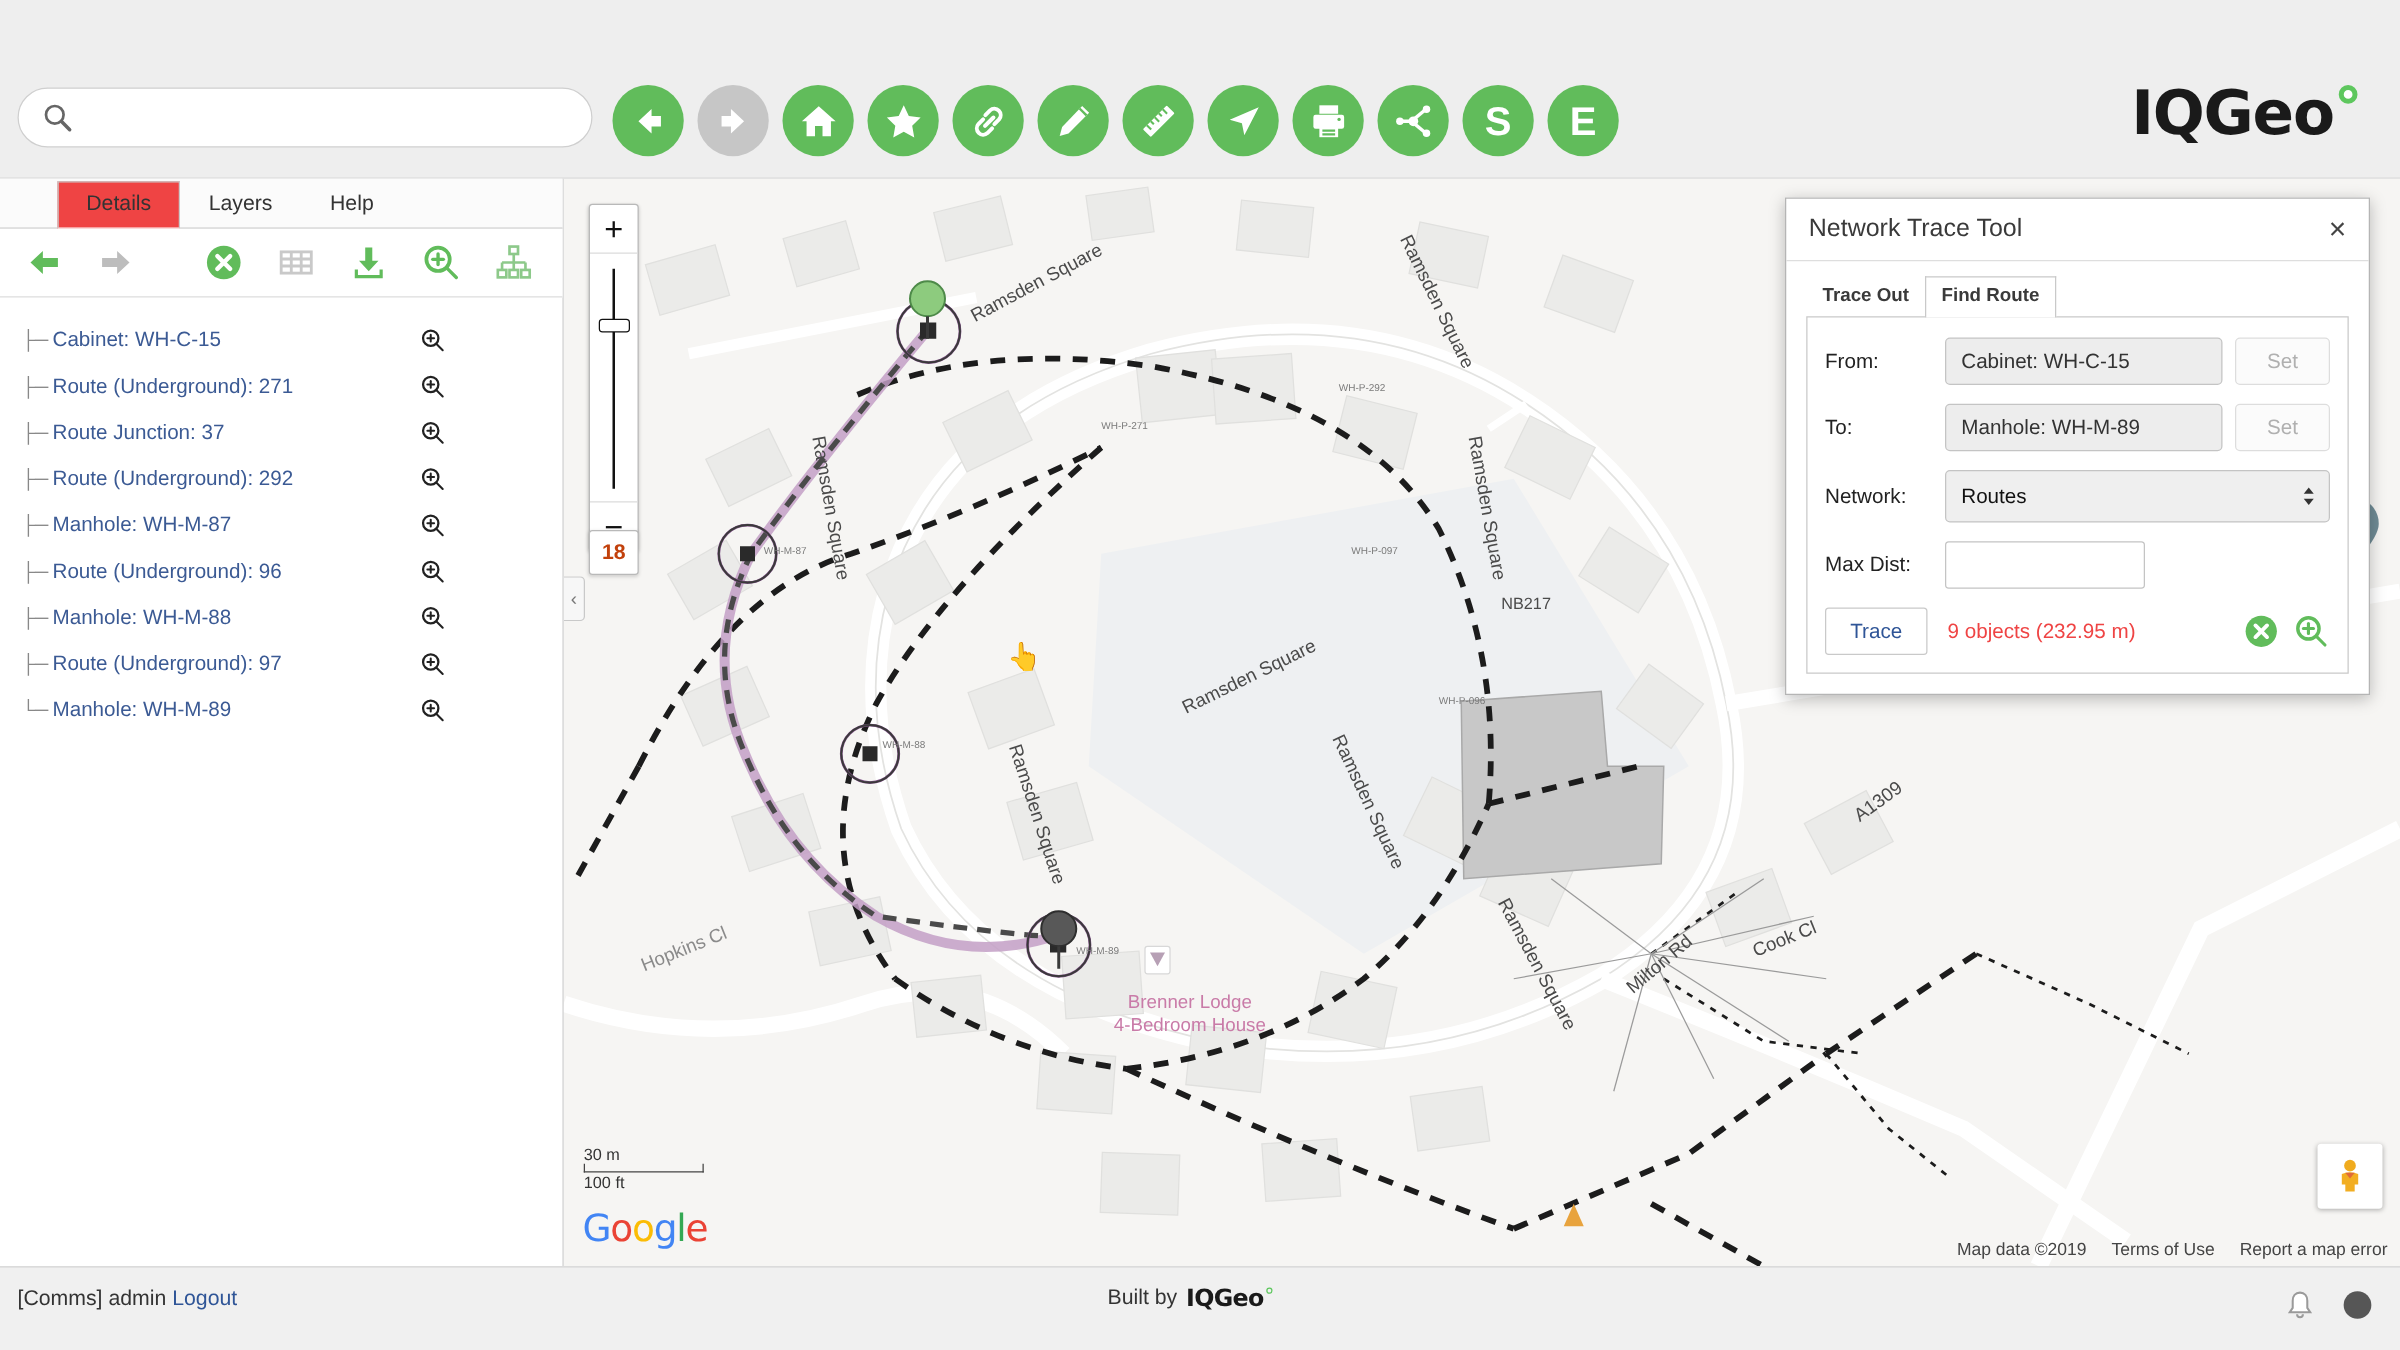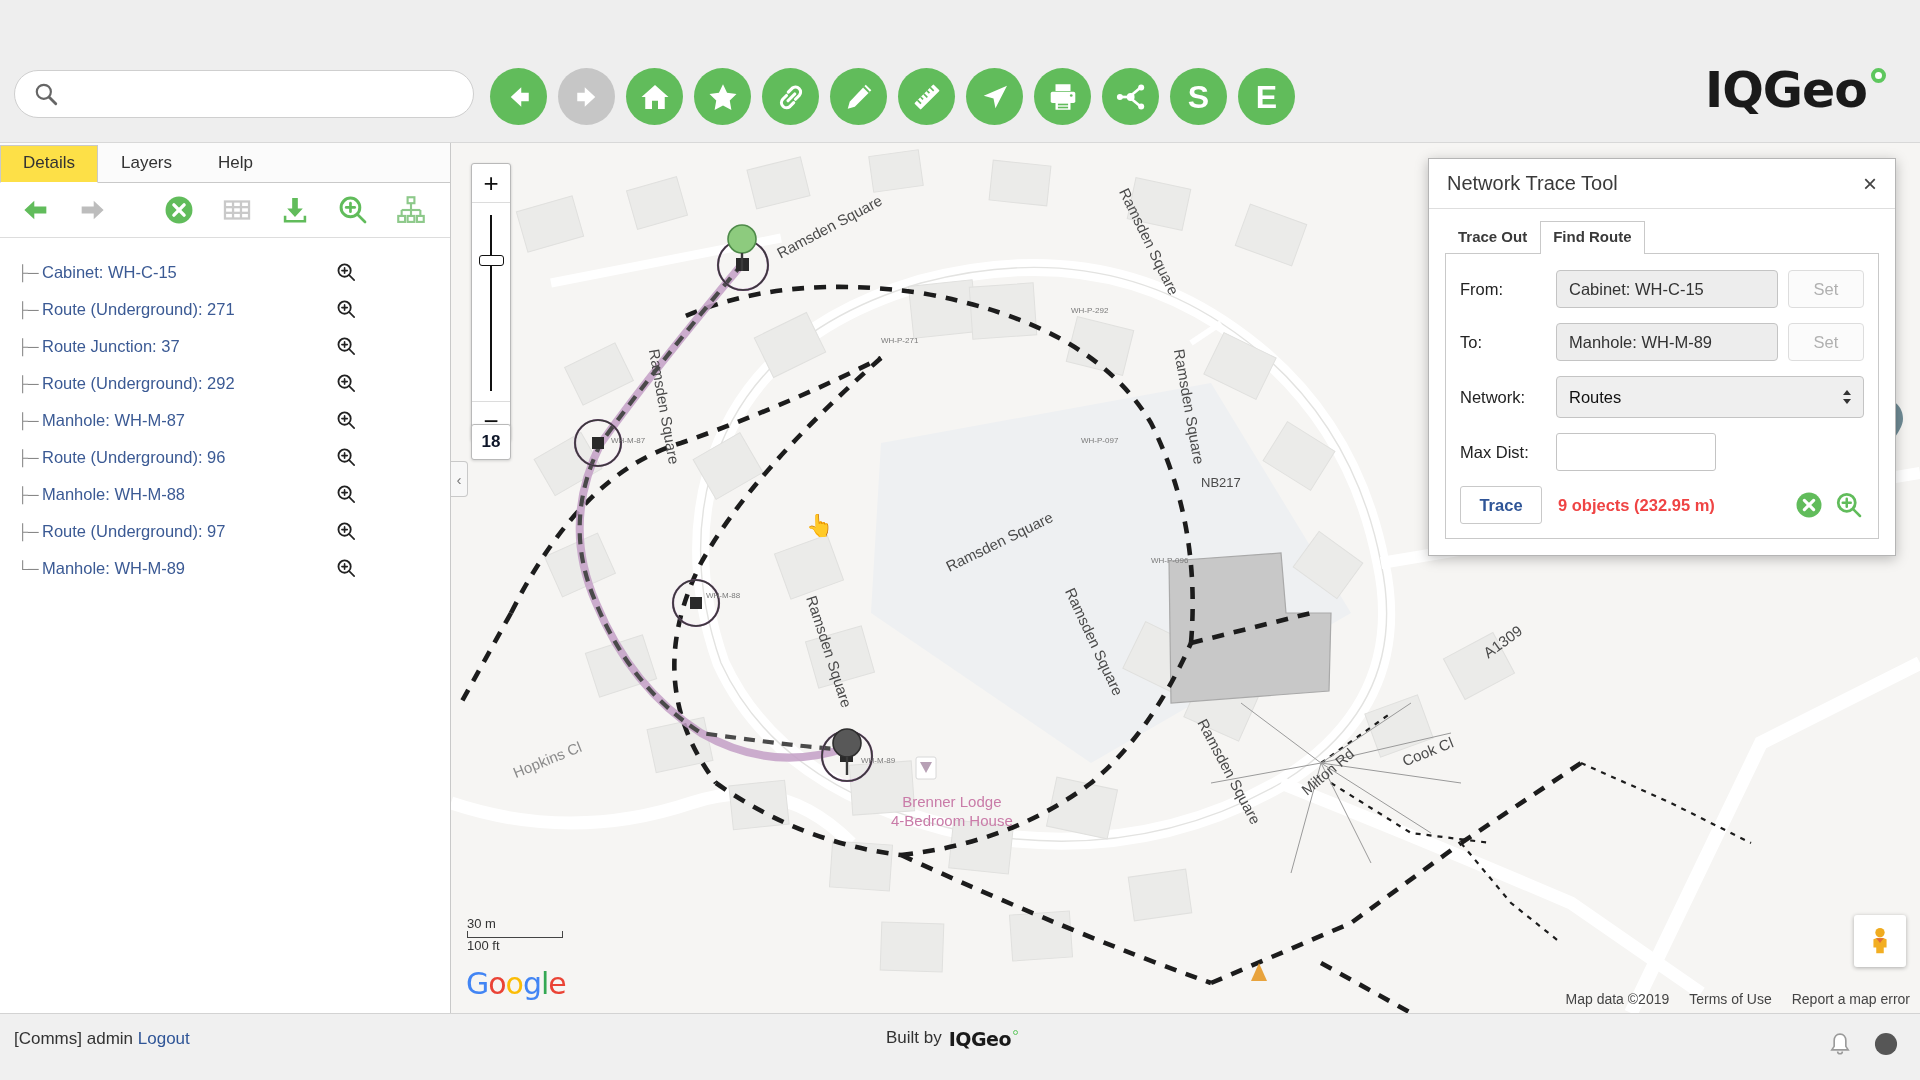--- a/index.html
+++ b/index.html
@@ -74,22 +74,22 @@
     display: flex; height: 40px; align-items: flex-end;
     border-bottom: 1px solid #c9c9c9;
     background: #fbfbfb;
   }
   .tab {
     padding: 7px 22px 9px 22px; font-size: 17px; color: #333;
     cursor: pointer; border: 1px solid transparent; border-bottom: none;
     background: transparent;
   }
   .tab.active {
-    background: #fde047; border-color: #c9c9c9;
-    border-bottom: 1px solid #ffffff; margin-bottom: -1px;
+    background: #ef4444; border-color: #c9c9c9;
+    border-bottom: 1px solid #ffffff; margin-bottom: -1px; margin-left: 46px;
   }
   .panel-toolbar {
     display: flex; align-items: center; height: 55px;
     padding: 0 18px; border-bottom: 1px solid #dddddd;
     background: #ffffff;
   }
   .pt-icon { width: 34px; height: 34px; cursor: pointer; display:block; }
   .pt-gap { width: 52px; }
   .pt-sp { width: 24px; }
 
@@ -138,21 +138,21 @@
   .zoom-handle {
     position: absolute; top: 52px; left: 7px;
     width: 25px; height: 11px; background: #ffffff;
     border: 1.5px solid #111; border-radius: 3px; cursor: grab;
   }
   .zoom-level {
     position: absolute; left: 20px; top: 281px;
     width: 40px; height: 36px; background: #ffffff;
     border: 1px solid #b9b9b9; border-radius: 3px;
     display: flex; align-items: center; justify-content: center;
-    font-size: 17px; font-weight: bold; color: #0f172a;
+    font-size: 17px; font-weight: bold; color: #c2410c;
     box-shadow: 0 1px 3px rgba(0,0,0,.15);
   }
   .panel-collapse {
     position: absolute; left: 0px; top: 318px;
     width: 17px; height: 36px; background: #f7f7f7;
     border: 1px solid #c9c9c9; border-left: none;
     border-radius: 0 4px 4px 0;
     display: flex; align-items: center; justify-content: center;
     font-size: 15px; color: #777; cursor: pointer;
   }
@@ -236,21 +236,21 @@
     border: 1px solid #c4c4c4; border-radius: 3px;
     font-size: 16px; padding: 0 8px; outline: none;
     font-family: "Liberation Sans", sans-serif;
   }
   .fset {
     margin-left: 10px; width: 76px; height: 38px;
     background: #fbfbfb; border: 1px solid #dddddd; border-radius: 4px;
     display: flex; align-items: center; justify-content: center;
     font-size: 16.5px; color: #b0b0b0; cursor: pointer;
   }
-  .frow.actions { margin-bottom: 0; margin-top: 4px; font-weight: bold; }
+  .frow.actions { margin-bottom: 0; margin-top: 4px; }
   .trace-btn {
     width: 82px; height: 38px; background: #ffffff;
     border: 1px solid #c9c9c9; border-radius: 3px;
     display: flex; align-items: center; justify-content: center;
     font-size: 16.5px; color: #2f5597; cursor: pointer;
   }
   .trace-status { margin-left: 16px; font-size: 16.5px; color: #ef4444; flex: 1; }
   .act-icon { width: 30px; height: 30px; cursor: pointer; margin-left: 10px; }
 
   

